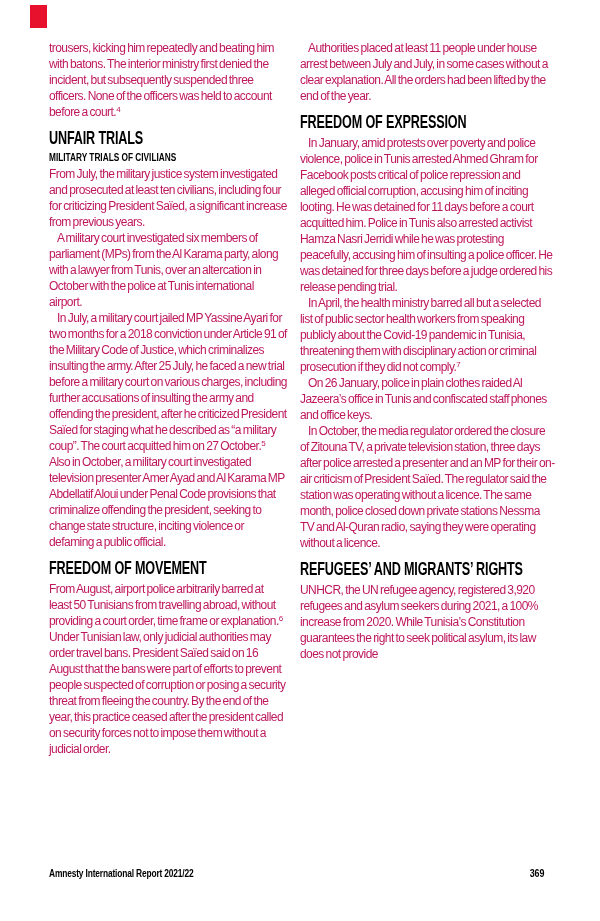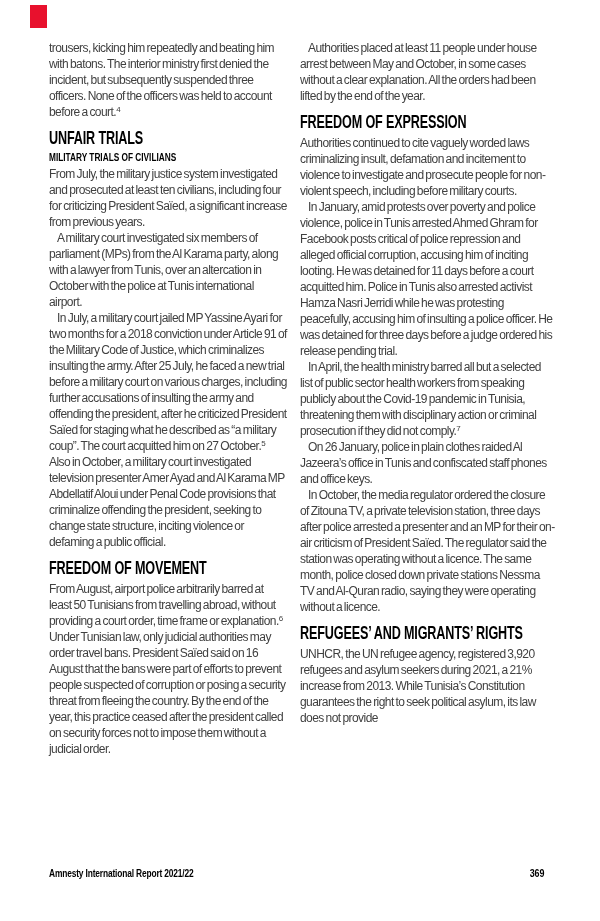--- a/index.html
+++ b/index.html
@@ -23,21 +23,21 @@
     top: 40px;
   }
   .col-left  { left: 49px;  width: 238px; }
   .col-right { left: 300px; width: 255px; }
   .col p {
     margin: 0;
     font-size: 12px;
     line-height: 16px;
     letter-spacing: -0.55px;
     word-spacing: -1px;
-    color: #404040;
+    color: #be185d;
     text-align: left;
   }
   .col p.ind { text-indent: 8px; }
   .col p sup {
     font-size: 8px;
     line-height: 0;
     vertical-align: 4px;
     letter-spacing: 0;
   }
   .sec {
@@ -94,26 +94,25 @@
       <p>trousers, kicking him repeatedly and beating him with batons. The interior ministry first denied the incident, but subsequently suspended three officers. None of the officers was held to account before a court.<sup>4</sup></p>
       <div class="sec">UNFAIR TRIALS</div>
       <div class="sub">MILITARY TRIALS OF CIVILIANS</div>
       <p>From July, the military justice system investigated and prosecuted at least ten civilians, including four for criticizing President Saïed, a significant increase from previous years.</p>
       <p class="ind">A military court investigated six members of parliament (MPs) from the Al Karama party, along with a lawyer from Tunis, over an altercation in October with the police at Tunis international airport.</p>
       <p class="ind">In July, a military court jailed MP Yassine Ayari for two months for a 2018 conviction under Article 91 of the Military Code of Justice, which criminalizes insulting the army. After 25 July, he faced a new trial before a military court on various charges, including further accusations of insulting the army and offending the president, after he criticized President Saïed for staging what he described as “a military coup”. The court acquitted him on 27 October.<sup>5</sup> Also in October, a military court investigated television presenter Amer Ayad and Al Karama MP Abdellatif Aloui under Penal Code provisions that criminalize offending the president, seeking to change state structure, inciting violence or defaming a public official.</p>
       <div class="sec">FREEDOM OF MOVEMENT</div>
       <p>From August, airport police arbitrarily barred at least 50 Tunisians from travelling abroad, without providing a court order, time frame or explanation.<sup>6</sup> Under Tunisian law, only judicial authorities may order travel bans. President Saïed said on 16 August that the bans were part of efforts to prevent people suspected of corruption or posing a security threat from fleeing the country. By the end of the year, this practice ceased after the president called on security forces not to impose them without a judicial order.</p>
     </div>
   <div class="col col-right">
-      <p class="ind">Authorities placed at least 11 people under house arrest between May and October, in some cases without a clear explanation. All the orders had been lifted by the end of the year.</p>
+      <p class="ind">Authorities placed at least 11 people under house arrest between July and July, in some cases without a clear explanation. All the orders had been lifted by the end of the year.</p>
       <div class="sec">FREEDOM OF EXPRESSION</div>
-      <p>Authorities continued to cite vaguely worded laws criminalizing insult, defamation and incitement to violence to investigate and prosecute people for non-violent speech, including before military courts.</p>
       <p class="ind">In January, amid protests over poverty and police violence, police in Tunis arrested Ahmed Ghram for Facebook posts critical of police repression and alleged official corruption, accusing him of inciting looting. He was detained for 11 days before a court acquitted him. Police in Tunis also arrested activist Hamza Nasri Jerridi while he was protesting peacefully, accusing him of insulting a police officer. He was detained for three days before a judge ordered his release pending trial.</p>
       <p class="ind">In April, the health ministry barred all but a selected list of public sector health workers from speaking publicly about the Covid-19 pandemic in Tunisia, threatening them with disciplinary action or criminal prosecution if they did not comply.<sup>7</sup></p>
       <p class="ind">On 26 January, police in plain clothes raided Al Jazeera’s office in Tunis and confiscated staff phones and office keys.</p>
       <p class="ind">In October, the media regulator ordered the closure of Zitouna TV, a private television station, three days after police arrested a presenter and an MP for their on-air criticism of President Saïed. The regulator said the station was operating without a licence. The same month, police closed down private stations Nessma TV and Al-Quran radio, saying they were operating without a licence.</p>
       <div class="sec">REFUGEES’ AND MIGRANTS’ RIGHTS</div>
-      <p>UNHCR, the UN refugee agency, registered 3,920 refugees and asylum seekers during 2021, a 21% increase from 2013. While Tunisia’s Constitution guarantees the right to seek political asylum, its law does not provide</p>
+      <p>UNHCR, the UN refugee agency, registered 3,920 refugees and asylum seekers during 2021, a 100% increase from 2020. While Tunisia’s Constitution guarantees the right to seek political asylum, its law does not provide</p>
     </div>
 
   <div class="footer-left">Amnesty International Report 2021/22</div>
   <div class="footer-right">369</div>
 </div>
 
 </body></html>

